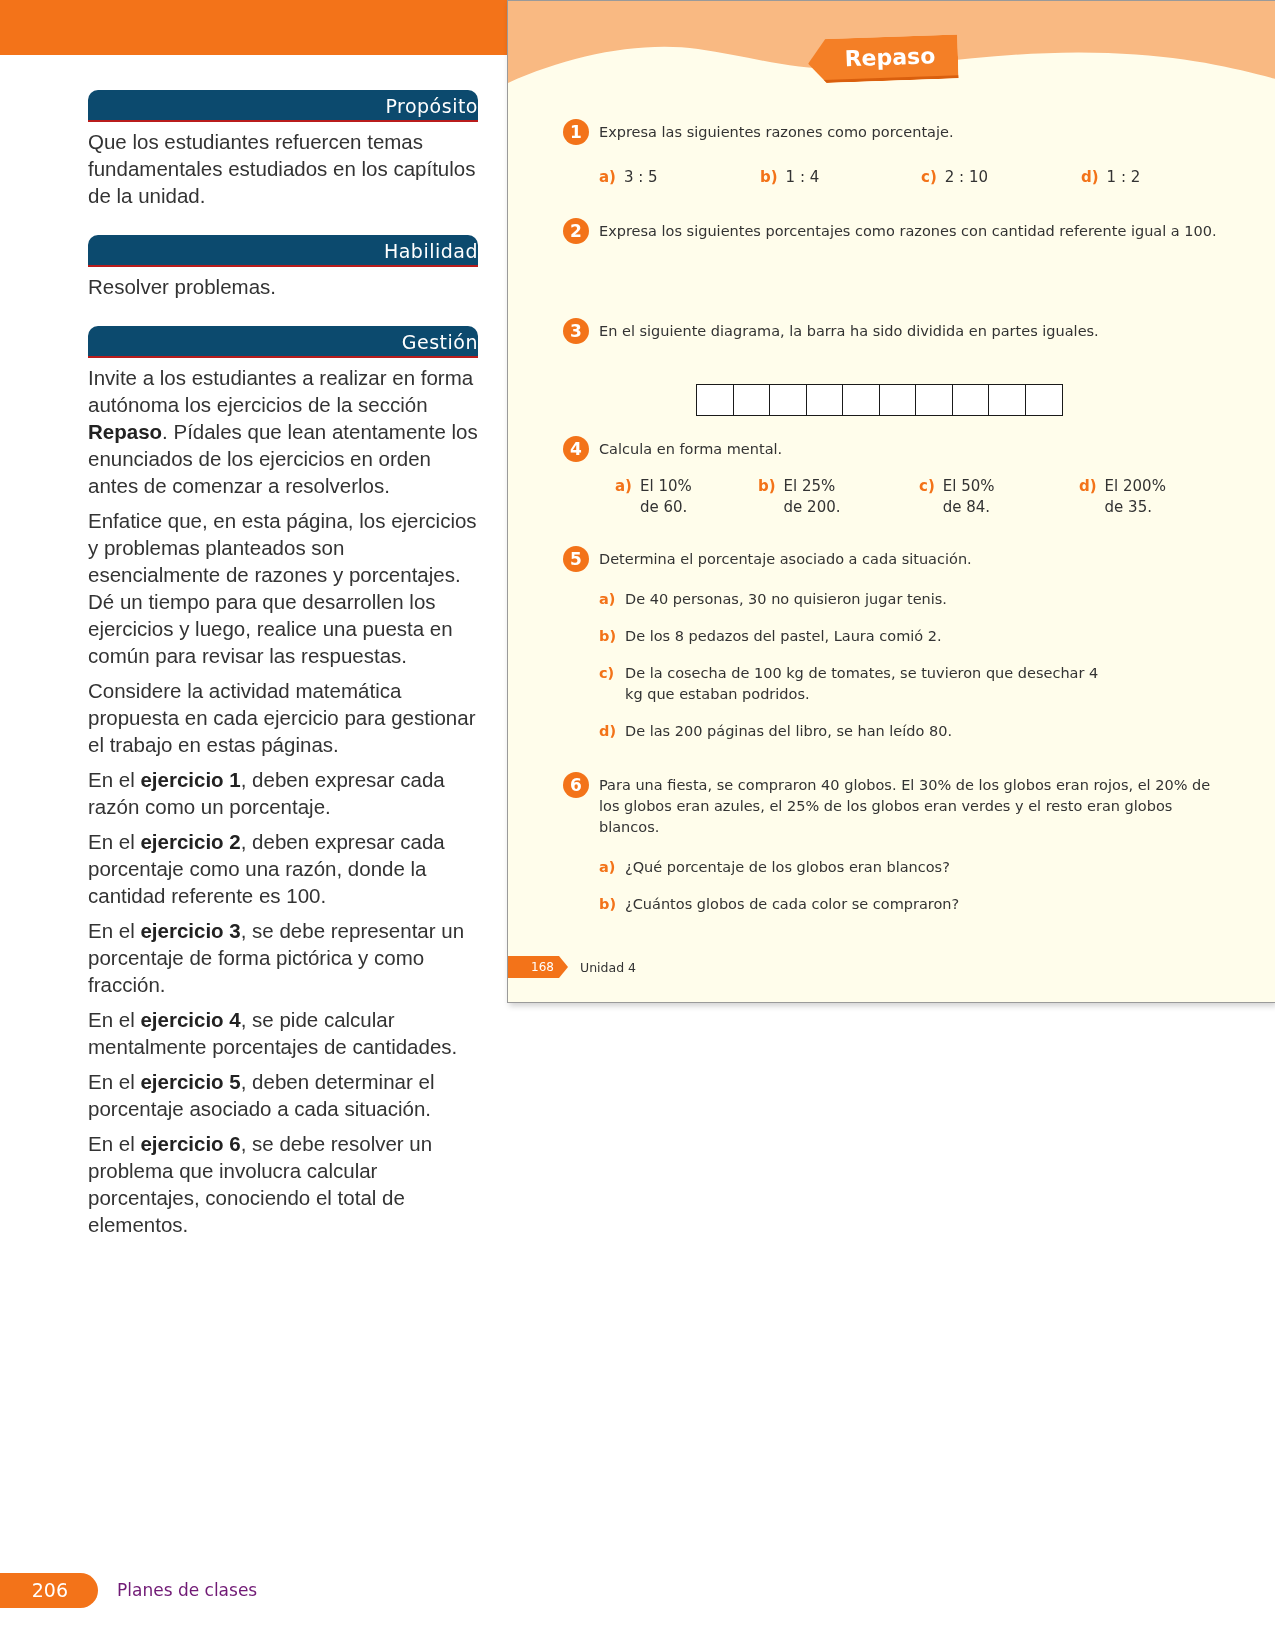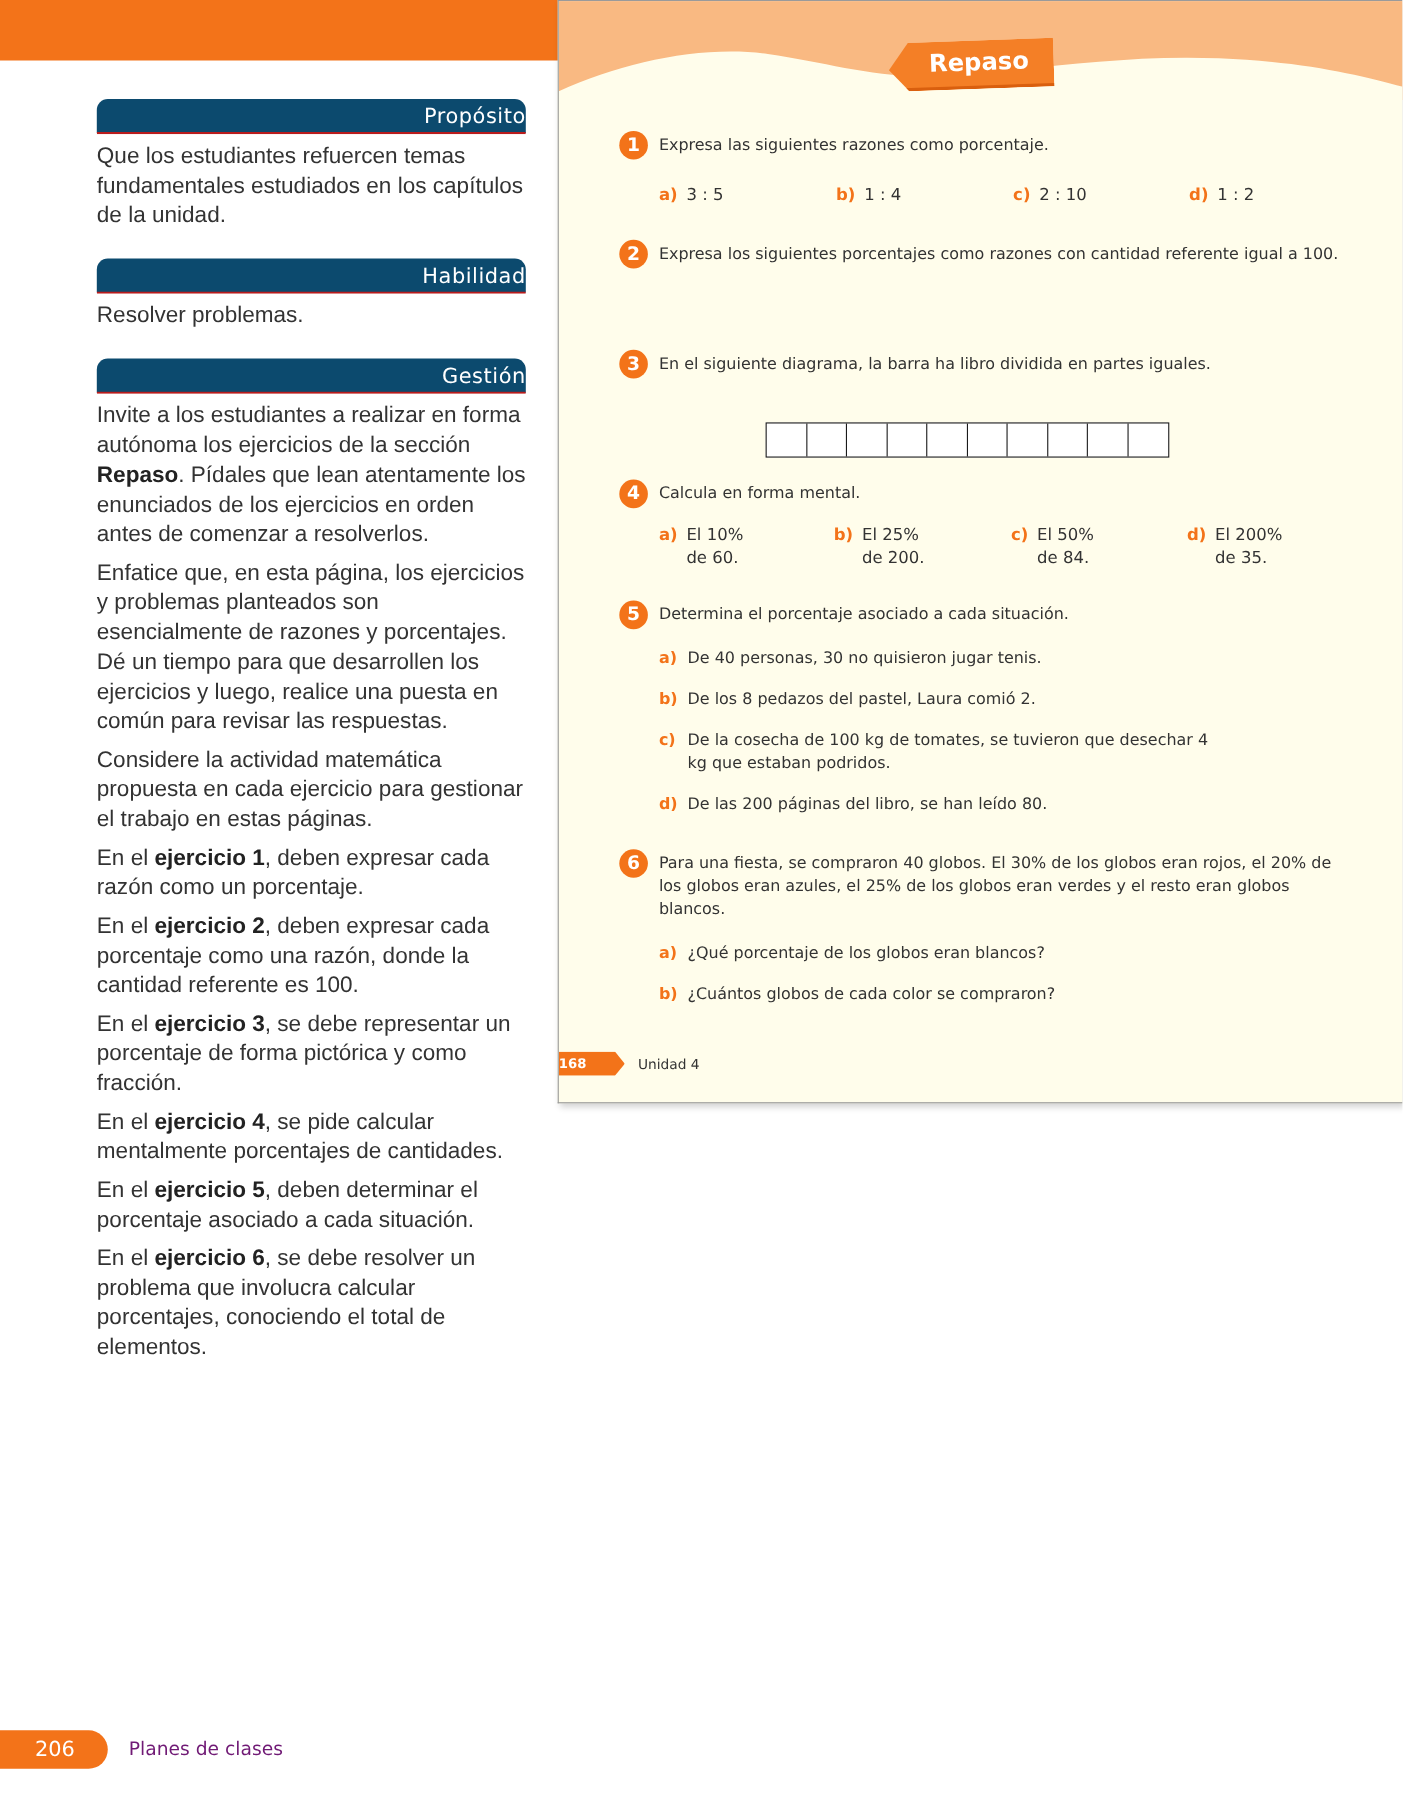--- a/index.html
+++ b/index.html
@@ -44,22 +44,22 @@
     .opts { position: relative; margin-left: 36px; height: 42px; }
     .opt { position: absolute; top: 0; font-size: 15px; line-height: 21px; }
     .opt .lbl { color: #f37319; font-weight: bold; margin-right: 8px; }
     .opt .val { display: inline-block; vertical-align: top; }
     .list-item { margin-left: 36px; margin-top: 16px; display: flex; font-size: 14.5px; line-height: 21px; }
     .list-item .lbl { color: #f37319; font-weight: bold; width: 26px; flex: none; }
     .bar { position: absolute; left: 188px; top: 383px; display: flex; border: 1.5px solid #1a1a1a; background: #fff; }
     .bar .cell { width: 36.5px; height: 30px; border-right: 1.5px solid #1a1a1a; }
     .bar .cell:last-child { border-right: none; }
     .sp-footer { position: absolute; left: 0; top: 955px; height: 22px; display: flex; align-items: center; }
-    .sp-page { width: 60px; height: 22px; background: #f37319; color: #fff; font-size: 12px; padding-right: 14px; line-height: 22px;
-      clip-path: polygon(0 0, 85% 0, 100% 50%, 85% 100%, 0 100%); font-weight: bold; }
+    .sp-page { width: 60px; height: 22px; background: #f37319; color: #fff; font-size: 12px; text-align: right; padding-right: 14px; line-height: 22px;
+      clip-path: polygon(0 0, 85% 0, 100% 50%, 85% 100%, 0 100%); }
     .sp-unit { margin-left: 12px; font-size: 12.5px; color: #333; }
 
     
     .footer-pill { position: absolute; left: 0; top: 1573px; width: 98px; height: 35px; background: #f37319; border-radius: 0 18px 18px 0;
       color: #fff; font-size: 19px; line-height: 35px; text-align: right; padding-right: 30px; }
     .footer-label { position: absolute; left: 117px; top: 1580px; font-size: 17px; color: #701a75; }
   </style>
 </head>
 <body>
 
@@ -108,40 +108,40 @@
     </div>
   </div>
 
   <div class="ex" style="top:220px;">
     <div class="ex-num">2</div>
     <div class="ex-text">Expresa los siguientes porcentajes como razones con cantidad referente igual a 100.</div>
   </div>
 
   <div class="ex" style="top:320px;">
     <div class="ex-num">3</div>
-    <div class="ex-text">En el siguiente diagrama, la barra ha libro dividida en partes iguales.</div>
+    <div class="ex-text">En el siguiente diagrama, la barra ha sido dividida en partes iguales.</div>
   </div>
   <div class="bar">
     <div class="cell"></div>
     <div class="cell"></div>
     <div class="cell"></div>
     <div class="cell"></div>
     <div class="cell"></div>
     <div class="cell"></div>
     <div class="cell"></div>
     <div class="cell"></div>
     <div class="cell"></div>
     <div class="cell"></div>
   </div>
 
   <div class="ex" style="top:438px;">
     <div class="ex-num">4</div>
     <div class="ex-text">Calcula en forma mental.</div>
     <div class="opts" style="margin-top:16px; height:44px;">
-      <div class="opt" style="left:0;"><span class="lbl">a)</span><span class="val"><span>El 10%</span><br><span>de 60.</span></span></div>
+      <div class="opt" style="left:16px;"><span class="lbl">a)</span><span class="val"><span>El 10%</span><br><span>de 60.</span></span></div>
       <div class="opt" style="left:159px;"><span class="lbl">b)</span><span class="val"><span>El 25%</span><br><span>de 200.</span></span></div>
       <div class="opt" style="left:320px;"><span class="lbl">c)</span><span class="val"><span>El 50%</span><br><span>de 84.</span></span></div>
       <div class="opt" style="left:480px;"><span class="lbl">d)</span><span class="val"><span>El 200%</span><br><span>de 35.</span></span></div>
     </div>
   </div>
 
   <div class="ex" style="top:548px;">
     <div class="ex-num">5</div>
     <div class="ex-text">Determina el porcentaje asociado a cada situación.</div>
     <div class="list-item" style="margin-top:19px;">

